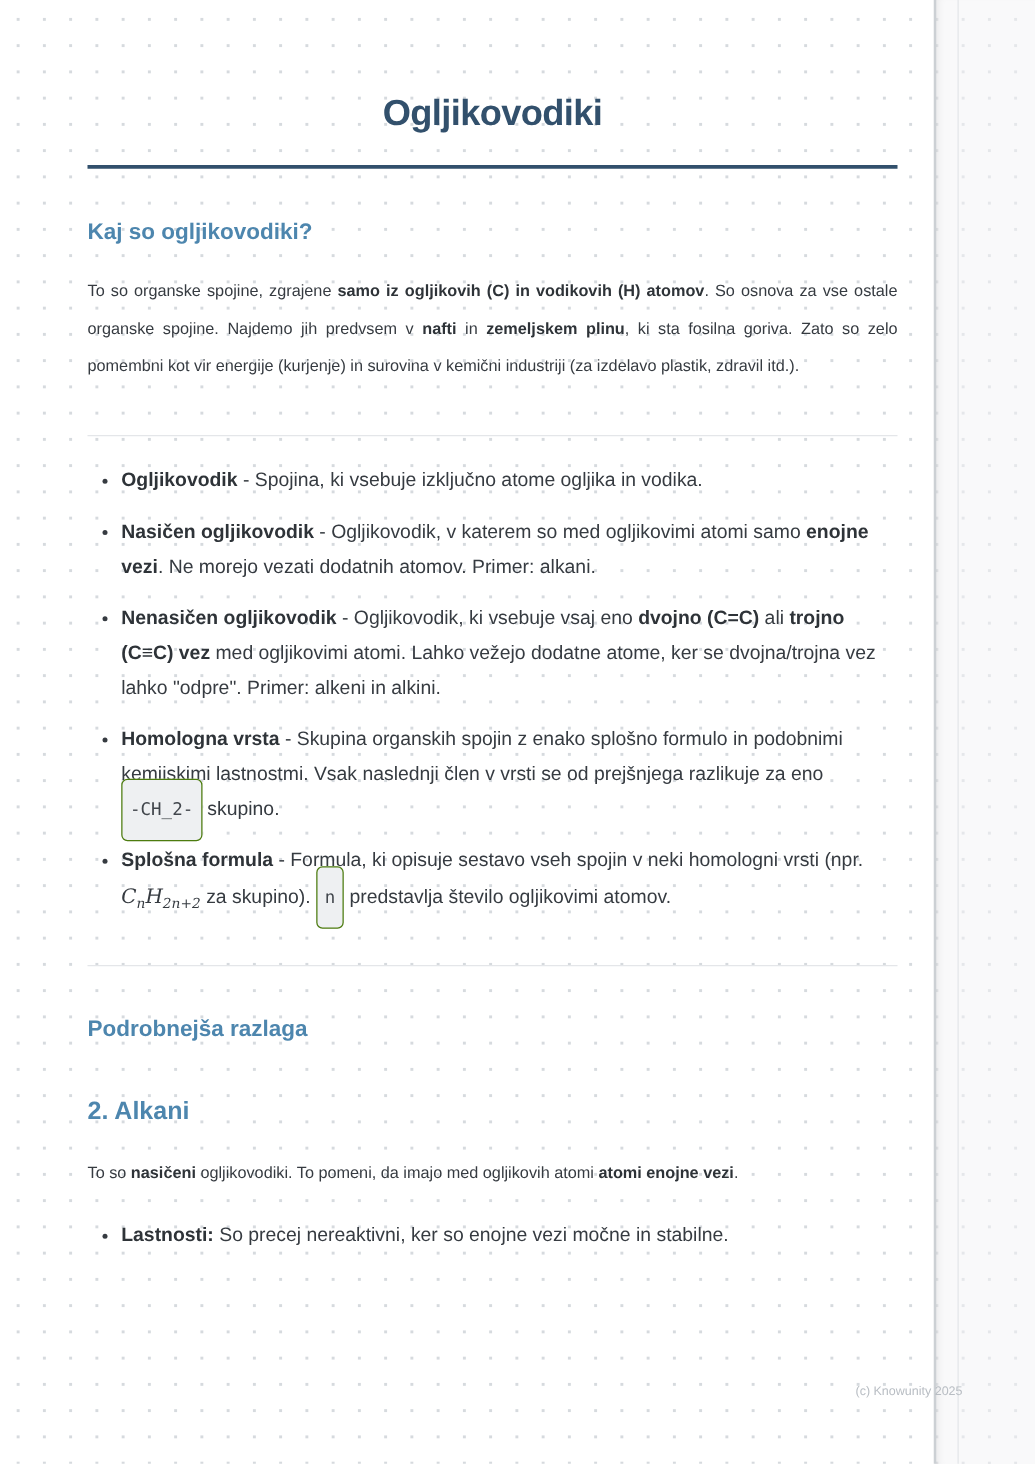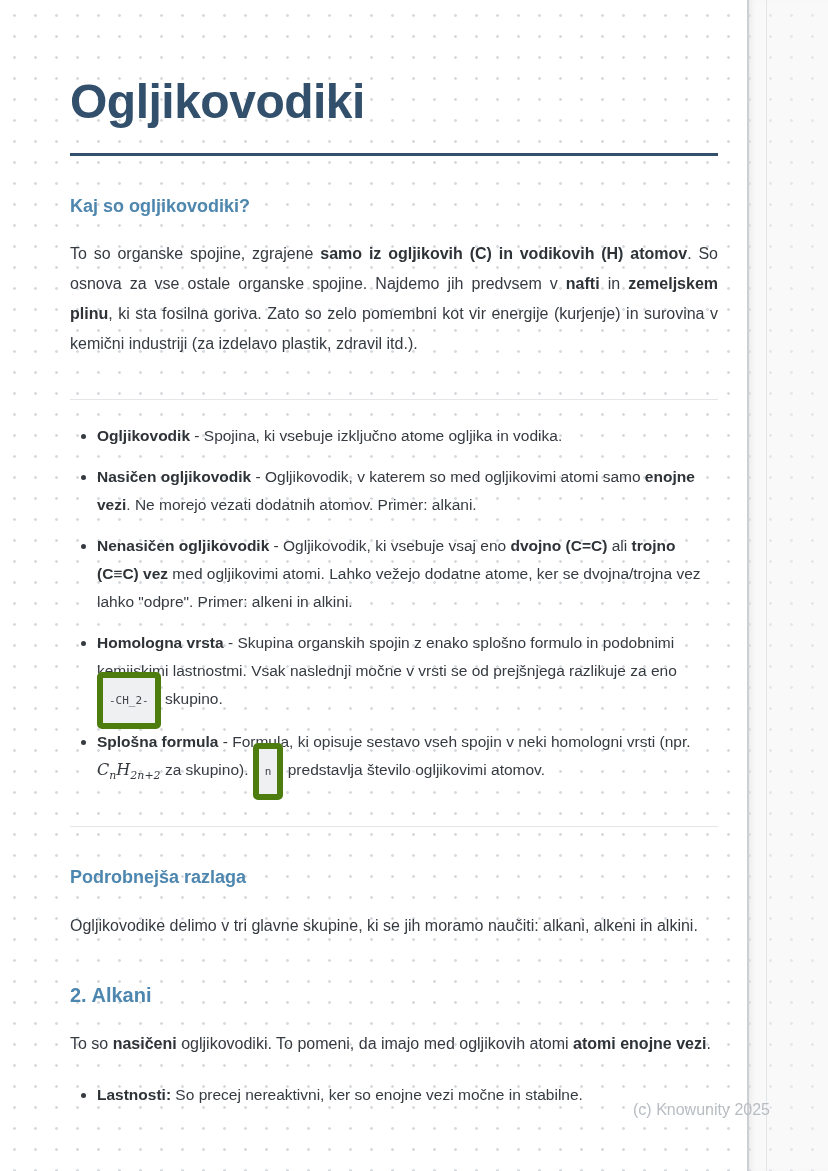--- a/index.html
+++ b/index.html
@@ -18,57 +18,57 @@
     color:var(--body-text);
     background-color:#ffffff;
     background-image:radial-gradient(circle,#d6dade 1.3px,transparent 1.5px);
     background-size:21px 21px;
     background-position:4px 5px;
   }
   .content{
     position:absolute;left:70px;top:42px;width:648px;
   }
   h1{
-    margin:34px 0 0;font-size:48px;line-height:1.1;font-weight:700;
-    letter-spacing:-0.5px;color:var(--title-navy);
+    margin:34px 0 0;font-size:29px;line-height:1.1;font-weight:700;
+    letter-spacing:-0.5px;color:var(--title-navy);text-align:center;
   }
   .title-rule{
     border:none;height:3px;background:var(--title-navy);margin:24px 0 0;
   }
   h2{
     margin:40px 0 0;font-size:18px;line-height:1.2;font-weight:700;
     color:var(--heading-blue);
   }
   h3{
     margin:42px 0 0;font-size:20px;line-height:1.2;font-weight:600;
     color:var(--heading-blue);
   }
   p.body{
-    margin:22px 0 0;font-size:16px;line-height:30px;text-align:justify;
+    margin:22px 0 0;font-size:13px;line-height:30px;text-align:justify;
   }
   .divider{height:1px;background:var(--divider);margin-top:40px;}
   ul{
     margin:22px 0 0;padding-left:27px;list-style:disc;
   }
   li{
     margin:0 0 13px;font-size:15.5px;line-height:28px;
   }
   li:last-child{margin-bottom:0;}
   .b{font-weight:700;color:#2e3338;}
   .code-chip{
-    font-family:"DejaVu Sans Mono",monospace;font-size:11px;
-    background:var(--chip-bg);border:6px solid #4d7c0f;border-radius:5px;
+    font-family:"DejaVu Sans Mono",monospace;font-size:14px;
+    background:var(--chip-bg);border:1px solid #4d7c0f;border-radius:5px;
     padding:16px 6px;color:#41464c;white-space:nowrap;
   }
   .math{
     font-family:"DejaVu Serif",serif;font-style:italic;font-size:16px;text-align:center;
   }
   .math sub{font-size:11px;line-height:1;}
   .footer{
-    position:absolute;right:58px;bottom:52px;font-size:16px;
+    position:absolute;right:58px;bottom:52px;font-size:10px;
     color:var(--footer-gray);z-index:5;
   }
   .page-edge-line{
     position:absolute;left:747px;top:0;width:2px;height:1171px;
     background:#ccd0d4;z-index:2;
   }
   .page-edge-strip{
     position:absolute;left:749px;top:0;width:79px;height:1171px;
     background:rgba(243,244,246,0.5);
     box-shadow:inset 6px 0 8px -6px rgba(0,0,0,0.10);
@@ -96,30 +96,29 @@
     <p class="body"><span>To so organske spojine, zgrajene </span><span class="b">samo iz ogljikovih (C) in vodikovih (H) atomov</span><span>. So osnova za vse ostale organske spojine. Najdemo jih predvsem v </span><span class="b">nafti</span><span> in </span><span class="b">zemeljskem plinu</span><span>, ki sta fosilna goriva. Zato so zelo pomembni kot vir energije (kurjenje) in surovina v kemični industriji (za izdelavo plastik, zdravil itd.).</span></p>
   </section>
 
   <div class="divider"></div>
 
   <section>
     <ul>
       <li><span class="b">Ogljikovodik</span><span> - Spojina, ki vsebuje izključno atome ogljika in vodika.</span></li>
       <li><span class="b">Nasičen ogljikovodik</span><span> - Ogljikovodik, v katerem so med ogljikovimi atomi samo </span><span class="b">enojne vezi</span><span>. Ne morejo vezati dodatnih atomov. Primer: alkani.</span></li>
       <li><span class="b">Nenasičen ogljikovodik</span><span> - Ogljikovodik, ki vsebuje vsaj eno </span><span class="b">dvojno (C=C)</span><span> ali </span><span class="b">trojno (C≡C) vez</span><span> med ogljikovimi atomi. Lahko vežejo dodatne atome, ker se dvojna/trojna vez lahko "odpre". Primer: alkeni in alkini.</span></li>
-      <li><span class="b">Homologna vrsta</span><span> - Skupina organskih spojin z enako splošno formulo in podobnimi kemijskimi lastnostmi. Vsak naslednji močne v vrsti se od prejšnjega razlikuje za eno </span><span class="code-chip">-CH_2-</span><span> skupino.</span></li>
+      <li><span class="b">Homologna vrsta</span><span> - Skupina organskih spojin z enako splošno formulo in podobnimi kemijskimi lastnostmi. Vsak naslednji člen v vrsti se od prejšnjega razlikuje za eno </span><span class="code-chip">-CH_2-</span><span> skupino.</span></li>
       <li><span class="b">Splošna formula</span><span> - Formula, ki opisuje sestavo vseh spojin v neki homologni vrsti (npr. </span><span class="math"><span>C</span><sub>n</sub><span>H</span><sub>2n+2</sub></span><span> za skupino). </span><span class="code-chip">n</span><span> predstavlja število ogljikovimi atomov.</span></li>
     </ul>
   </section>
 
   <div class="divider"></div>
 
   <section>
     <h2>Podrobnejša razlaga</h2>
-    <p class="body"><span>Ogljikovodike delimo v tri glavne skupine, ki se jih moramo naučiti: alkani, alkeni in alkini.</span></p>
 
     <h3>2. Alkani</h3>
     <p class="body"><span>To so </span><span class="b">nasičeni</span><span> ogljikovodiki. To pomeni, da imajo med ogljikovih atomi </span><span class="b">atomi enojne vezi</span><span>.</span></p>
     <ul>
       <li><span class="b">Lastnosti:</span><span> So precej nereaktivni, ker so enojne vezi močne in stabilne.</span></li>
     </ul>
   </section>
 
 </main>
 

